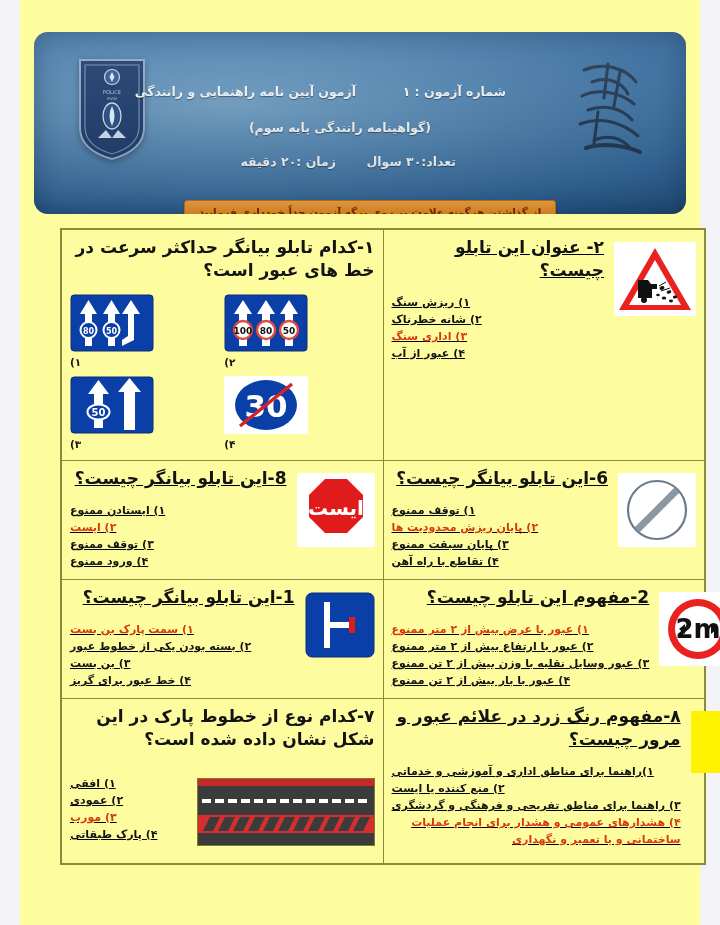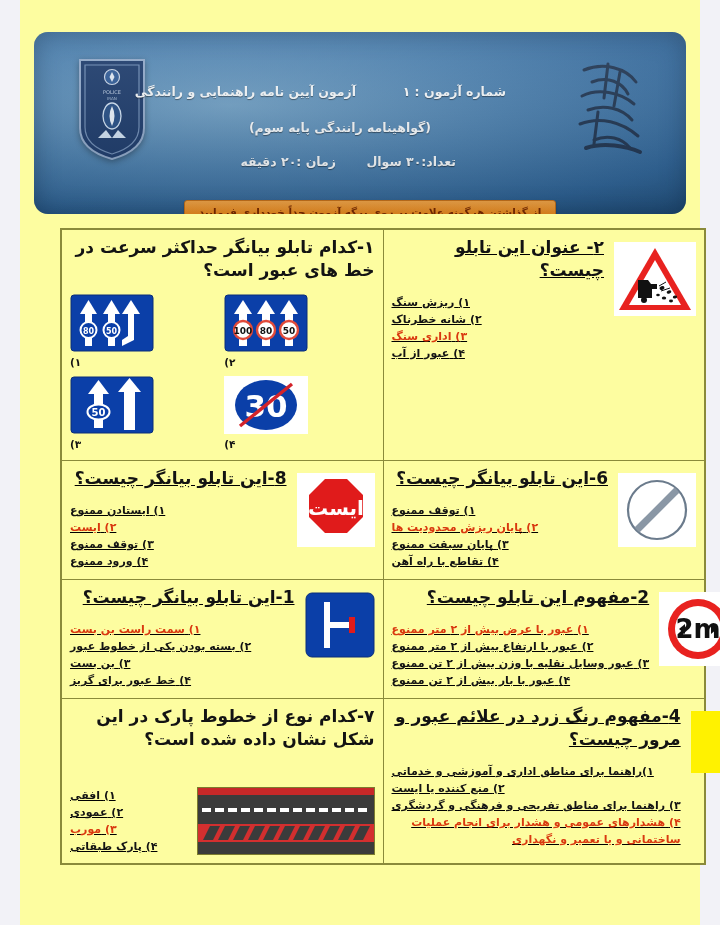--- a/index.html
+++ b/index.html
@@ -338,21 +338,21 @@
                 <polygon points="58,37 52,32 52,42" fill="#111"></polygon>
               </svg>
             </div>
           </div>
         </td>
         <td>
           <div class="cell">
             <div class="qtext">
               <div class="qhead">1-این تابلو بیانگر چیست؟</div>
               <div class="optcol">
-                <div class="opt correct"><span>۱)</span> <span>سمت راست بن بست</span></div>
+                <div class="opt correct"><span>۱)</span> <span>سمت پارک بن بست</span></div>
                 <div class="opt"><span>۲)</span> <span>بسته بودن یکی از خطوط عبور</span></div>
                 <div class="opt"><span>۳)</span> <span>بن بست</span></div>
                 <div class="opt"><span>۴)</span> <span>خط عبور برای گریز</span></div>
               </div>
             </div>
             <div class="figure">
               <svg class="blue-sq" viewBox="0 0 70 66">
                 <rect x="1" y="1" width="68" height="64" rx="6" fill="#0b3fa8" stroke="#0a2e7a"></rect>
                 <rect x="19" y="10" width="6" height="46" fill="#fff"></rect>
                 <rect x="25" y="30" width="22" height="6" fill="#fff"></rect>
@@ -360,36 +360,36 @@
               </svg>
             </div>
           </div>
         </td>
       </tr>
 
       <tr>
         <td>
           <div class="cell" style="min-height:150px">
             <div class="qtext">
-              <div class="qhead">4-مفهوم رنگ زرد در علائم عبور و مرور چیست؟</div>
+              <div class="qhead">۸-مفهوم رنگ زرد در علائم عبور و مرور چیست؟</div>
               <div class="optcol">
                 <div class="opt"><span>۱)</span><span>راهنما برای مناطق اداری و آموزشی و خدماتی</span></div>
                 <div class="opt"><span>۲)</span> <span>منع کننده یا ایست</span></div>
                 <div class="opt"><span>۳)</span> <span>راهنما برای مناطق تفریحی و فرهنگی و گردشگری</span></div>
                 <div class="opt correct wrap" style=""><span>۴)</span> <span>هشدارهای عمومی و هشدار برای انجام عملیات ساختمانی و یا تعمیر و نگهداری</span></div>
               </div>
             </div>
             <div class="figure">
               <div class="yellow-box"></div>
             </div>
           </div>
         </td>
         <td>
           <div class="qhead">۷-کدام نوع از خطوط پارک در این شکل نشان داده شده است؟</div>
-          <div class="cell" style="min-height:92px;align-items:flex-end">
+          <div class="cell" style="min-height:92px;align-items:center">
             <div class="qtext">
               <div class="optcol">
                 <div class="opt"><span>۱)</span> <span>افقی</span></div>
                 <div class="opt"><span>۲)</span> <span>عمودی</span></div>
                 <div class="opt correct"><span>۳)</span> <span>مورب</span></div>
                 <div class="opt"><span>۴)</span> <span>پارک طبقاتی</span></div>
               </div>
             </div>
             <div class="figure">
               <svg class="park-img" viewBox="0 0 176 66">

